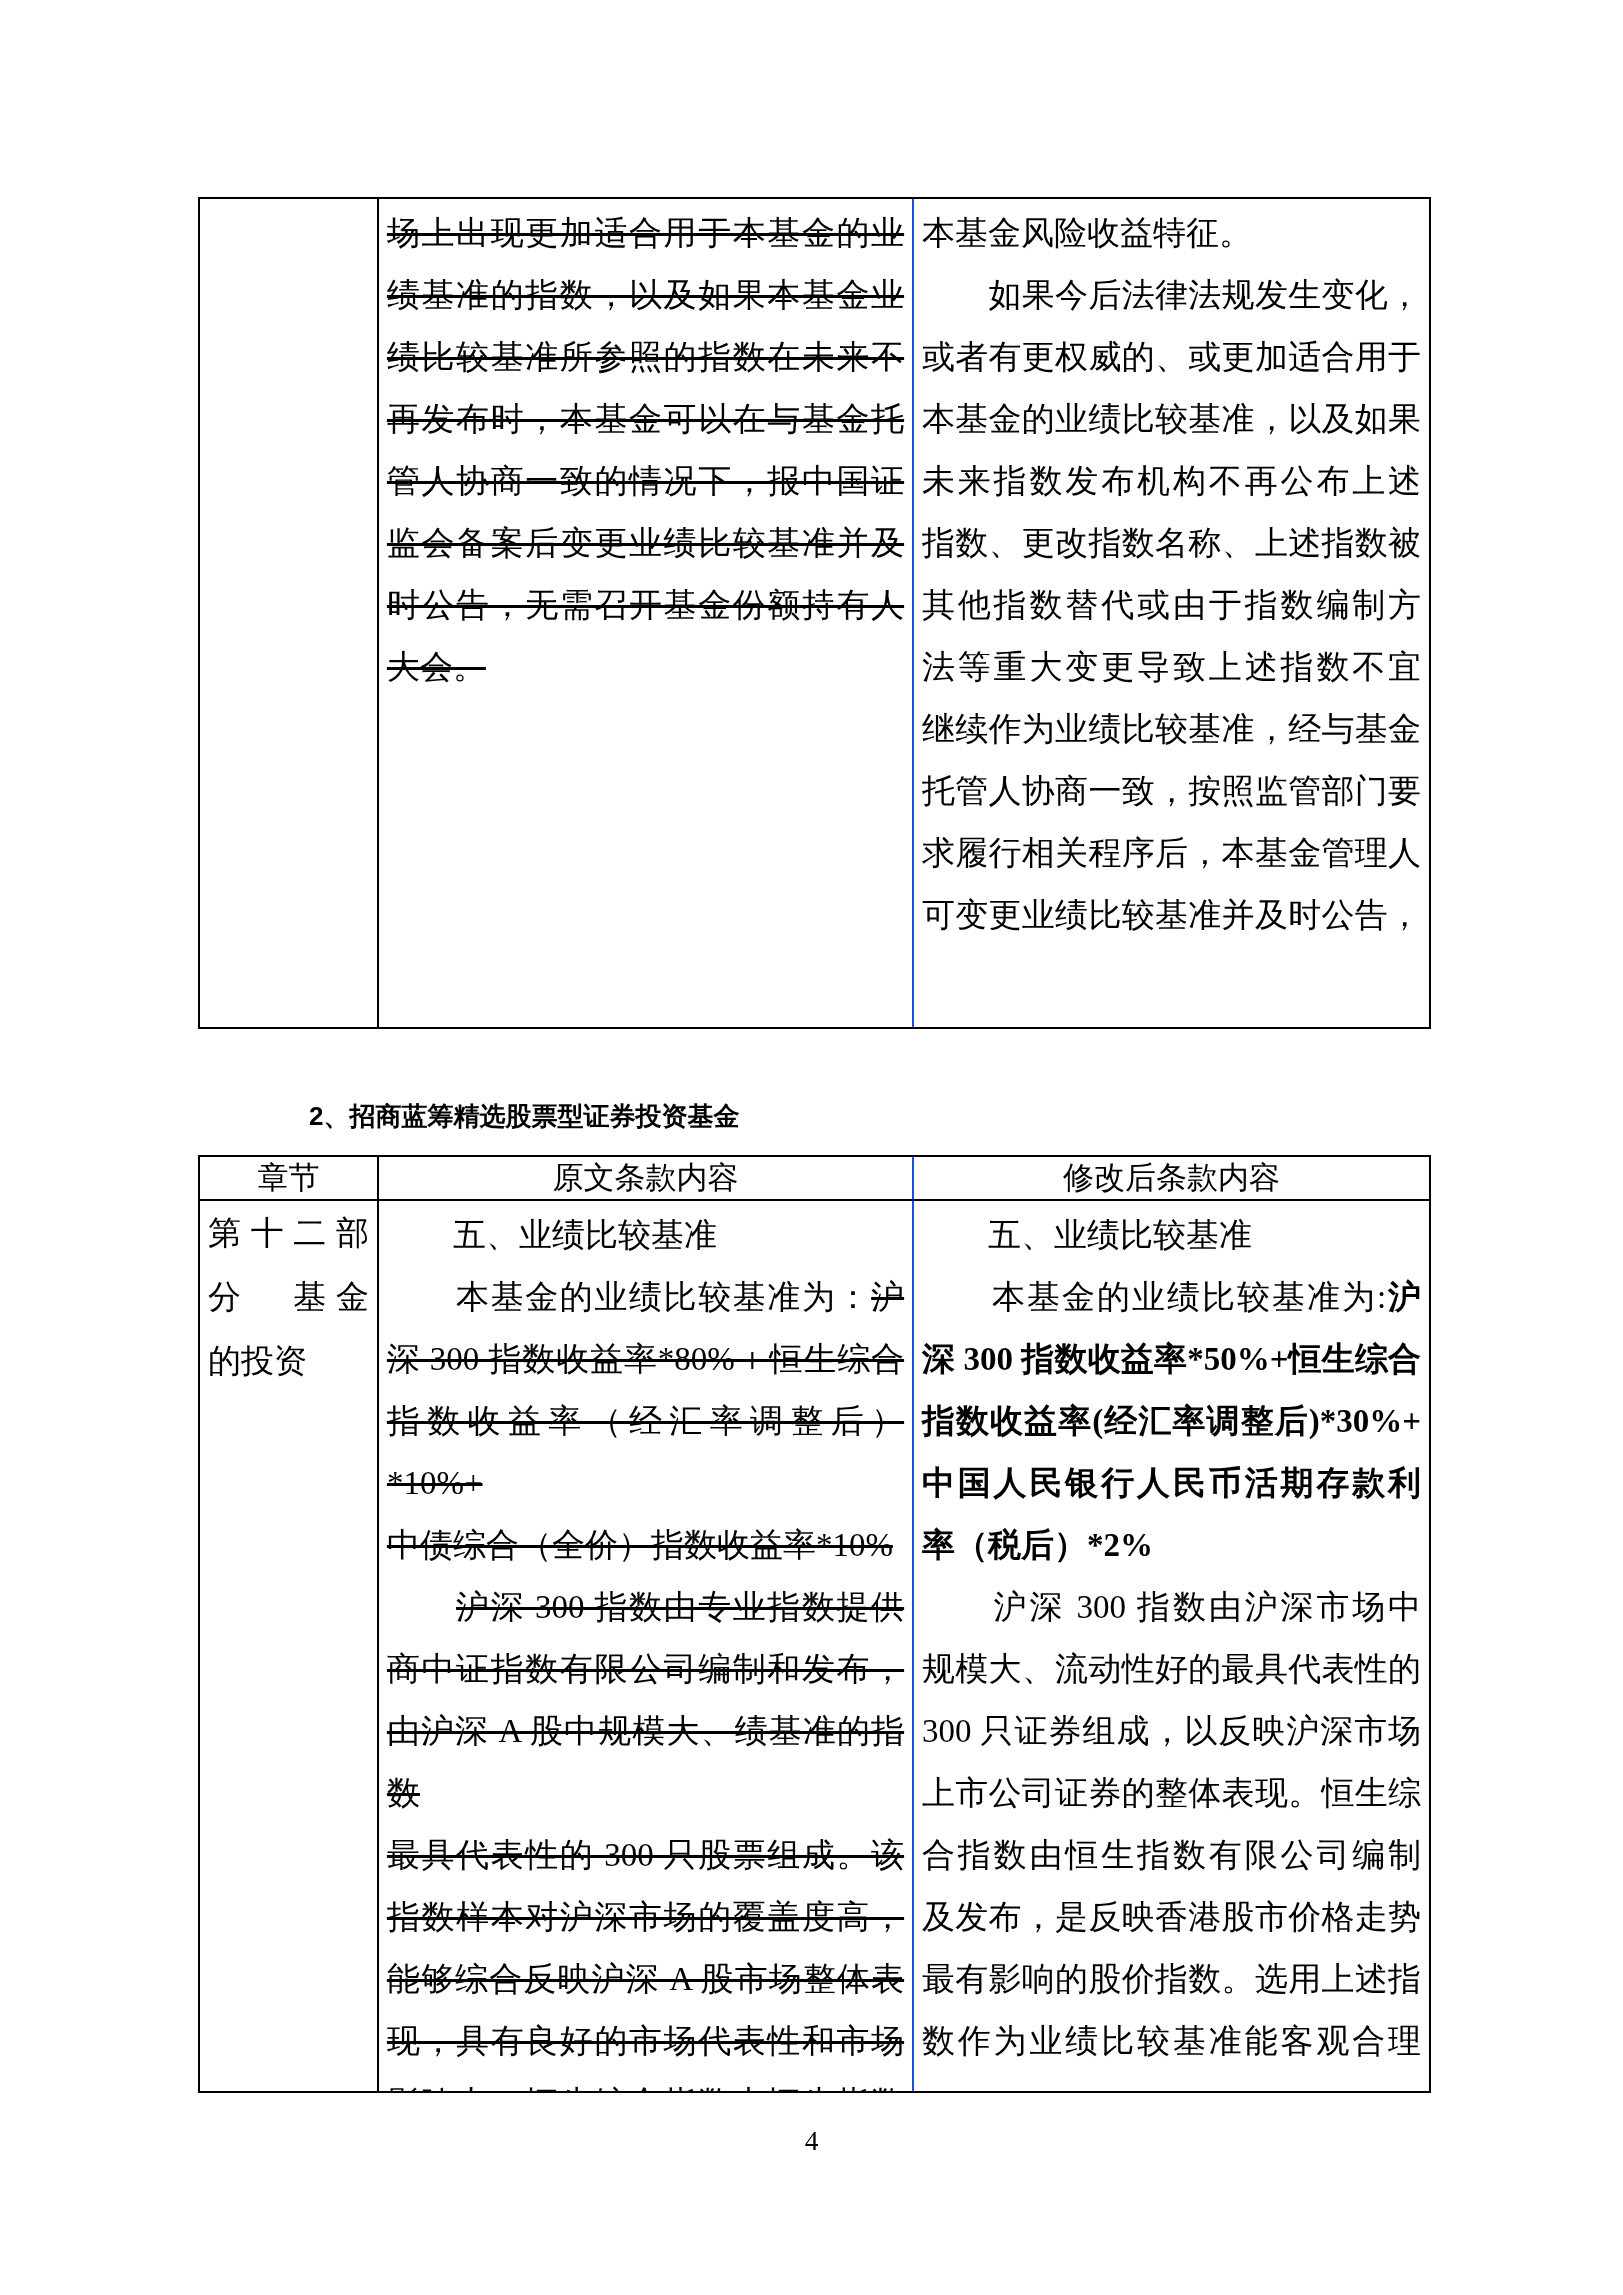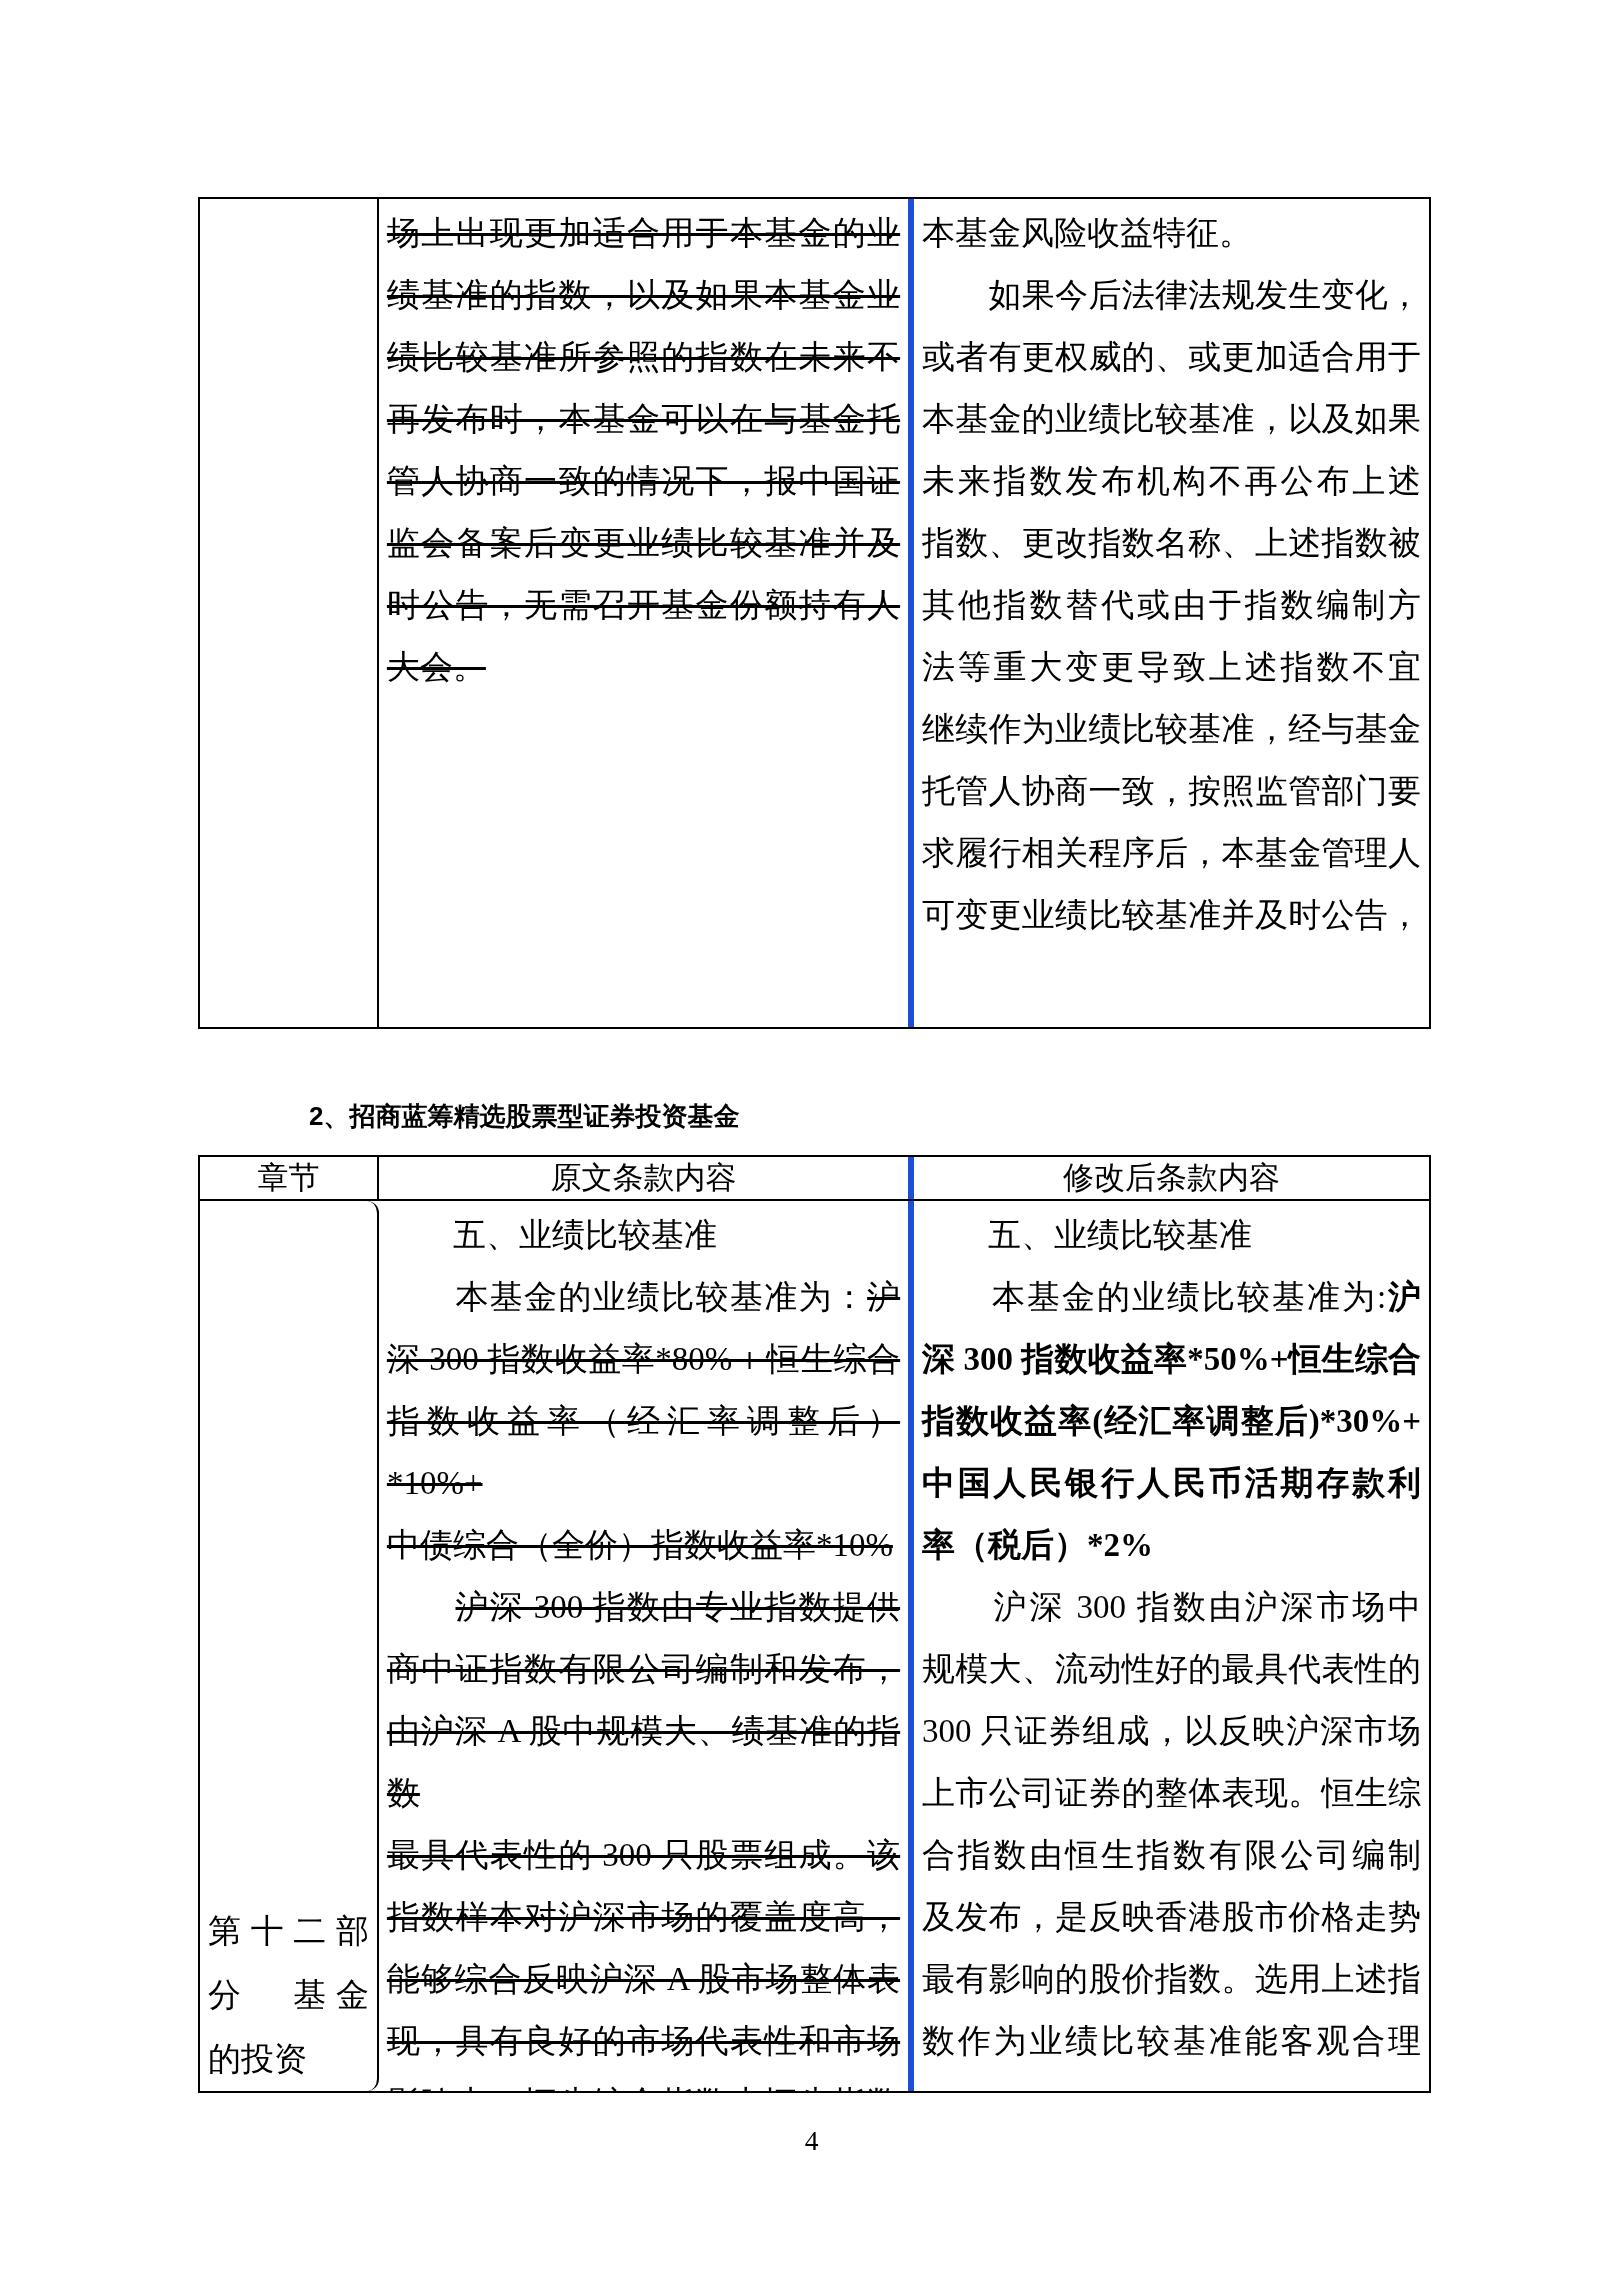--- a/index.html
+++ b/index.html
@@ -7,33 +7,33 @@
   .page{
     position:relative;width:1623px;height:2295px;background:#ffffff;
     font-family:"Liberation Serif","DejaVu Serif",serif;color:#000;
     overflow:hidden;
   }
   .tbl{position:absolute;border:2px solid #000;display:flex;flex-direction:column;}
   .trow{display:flex;flex:1 1 auto;min-height:0;}
   .hrow{display:flex;flex:0 0 41px;border-bottom:2px solid #000;}
   .cell{height:100%;overflow:hidden;}
   .c1{width:179px;border-right:2px solid #000;}
-  .c2{width:535px;border-right:6px solid #1d4ed8;}
+  .c2{width:535px;border-right:2px solid #1d4ed8;}
   .c3{flex:1;}
   .txtcell{padding:2.6px 7.9px 0 7.9px;}
   .hcell{display:flex;align-items:center;justify-content:center;
          font-family:"Liberation Sans","DejaVu Sans",sans-serif;
          font-weight:normal;font-size:31px;}
   .tline{font-size:33px;line-height:62px;text-align:left;
          text-decoration-color:#000;}
   .tline.fill{text-align:justify;text-align-last:justify;}
   .tline span{text-decoration-color:#000;}
   .s{text-decoration:line-through;text-decoration-thickness:2.6px;}
   .b{font-weight:bold;}
-  .chapcell{display:flex;align-items:flex-end;padding:0 7.9px;border-radius:12px;}
+  .chapcell{display:flex;align-items:flex-start;padding:0 7.9px;}
   .chapinner{width:100%;}
   .chapinner .tline{line-height:64px;}
   .section-heading{
     position:absolute;left:309px;top:1097px;
     font-family:"Liberation Sans","DejaVu Sans",sans-serif;
     font-weight:bold;font-size:26px;line-height:39px;
   }
   .pagenum{position:absolute;left:0;top:2125px;width:100%;
     text-align:center;font-size:27.5px;}
 </style>

